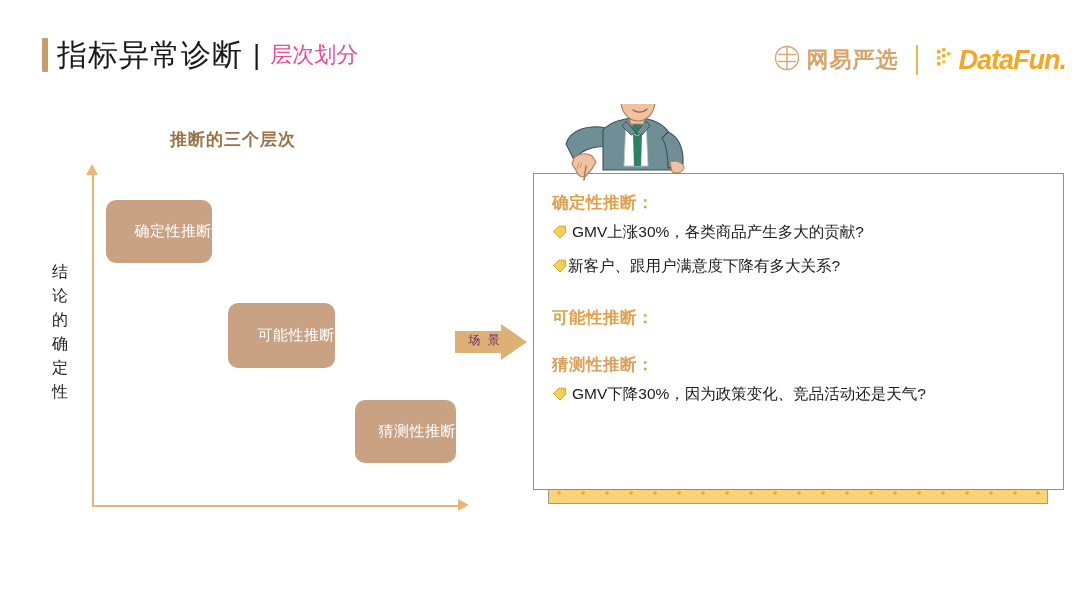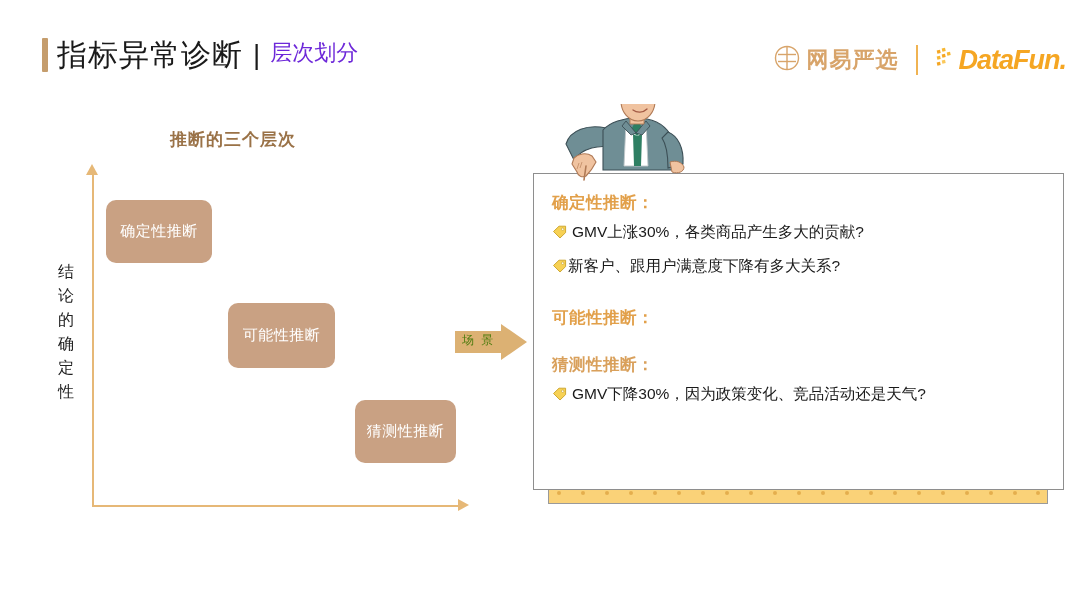--- a/index.html
+++ b/index.html
@@ -11,21 +11,21 @@
     position:relative;
   }
   .slide{position:absolute;inset:0;background:#fff;}
 
   
   .header{position:absolute;left:4px;top:0;width:1080px;height:100px;}
   .title-wrap{position:absolute;left:38px;top:38px;display:flex;align-items:center;}
   .title-bar{width:6px;height:34px;background:#c59d6d;margin-right:9px;border-radius:1px;}
   .title-main{font-size:30px;color:#1a1a1a;letter-spacing:1px;line-height:34px;font-weight:400;}
   .title-sep{font-size:28px;color:#1a1a1a;margin:0 10px;line-height:34px;}
-  .title-sub{font-size:22px;color:#6d28d9;line-height:34px;font-family:Liberation Mono, monospace;}
+  .title-sub{font-size:22px;color:#ec4899;line-height:34px;}
 
   .logos{position:absolute;right:18px;top:40px;display:flex;align-items:center;height:40px;}
   .logo-ne{display:flex;align-items:flex-start;color:#d8a46a;}
   .logo-ne svg{display:block;}
   .logo-ne-text{font-size:22px;margin-left:6px;color:#d8a46a;letter-spacing:1px;font-weight:600;
                 font-family:"DejaVu Sans","Liberation Sans",sans-serif;}
   .logo-divider{width:2px;height:30px;background:#f0b352;margin:0 18px;}
   .logo-df{display:flex;align-items:center;}
   .logo-df-text{font-size:27px;font-weight:bold;font-style:italic;color:#f5a623;letter-spacing:-1px;}
   .logo-df-dots{display:inline-block;margin-right:2px;}
@@ -36,36 +36,36 @@
                  font-size:17px;font-weight:bold;color:#9a7247;letter-spacing:1px;}
   .axis-y{position:absolute;left:92px;top:72px;width:1.6px;height:334px;background:#e6b877;}
   .axis-y-head{position:absolute;left:86px;top:64px;width:0;height:0;
                border-left:6px solid transparent;border-right:6px solid transparent;
                border-bottom:11px solid #e6b877;}
   .axis-x{position:absolute;left:92px;top:405px;width:368px;height:1.6px;background:#e6b877;}
   .axis-x-head{position:absolute;left:458px;top:399px;width:0;height:0;
                border-top:6px solid transparent;border-bottom:6px solid transparent;
                border-left:11px solid #e6b877;}
   .axis-y-label{position:absolute;left:52px;top:160px;width:22px;
-                font-size:16px;color:#222;line-height:24px;text-align:right;letter-spacing:0;}
+                font-size:16px;color:#222;line-height:24px;text-align:left;letter-spacing:0;}
   .axis-x-label{position:absolute;left:85px;top:415px;width:390px;text-align:center;
                 font-size:17px;color:#222;}
 
   .node{position:absolute;background:#c9a183;border-radius:10px;color:#fff;
-        display:flex;align-items:center;justify-content:center;
+        display:flex;align-items:center;justify-content:flex-end;
         font-size:15px;letter-spacing:0.5px;}
   .node-1{left:106px;top:100px;width:106px;height:63px;}
   .node-2{left:228px;top:203px;width:107px;height:65px;}
   .node-3{left:355px;top:300px;width:101px;height:63px;}
 
   
   .scene-arrow{position:absolute;left:455px;top:324px;width:72px;height:36px;}
   .scene-arrow svg{display:block;}
-  .scene-arrow-label{position:absolute;left:462px;top:332px;width:46px;text-align:left;
-                     font-size:12px;color:#4d7c0f;letter-spacing:2px;}
+  .scene-arrow-label{position:absolute;left:462px;top:332px;width:46px;text-align:center;
+                     font-size:12px;color:#701a75;letter-spacing:2px;}
 
   
   .board-back{position:absolute;left:548px;top:185px;width:498px;height:317px;
               background:#fad278;border:1.5px solid #9a9a9a;}
   .board-back .dots{position:absolute;inset:0;}
   .board-back .dot{position:absolute;width:4px;height:4px;border-radius:50%;background:#e0a845;opacity:.85;}
 
   .board{position:absolute;left:533px;top:173px;width:531px;height:317px;
          background:#ffffff;border:1.5px solid #8e8e8e;box-sizing:border-box;}
 

